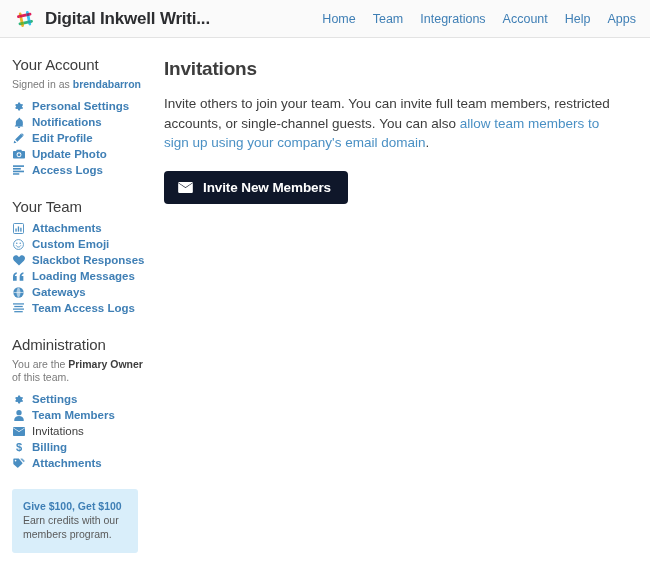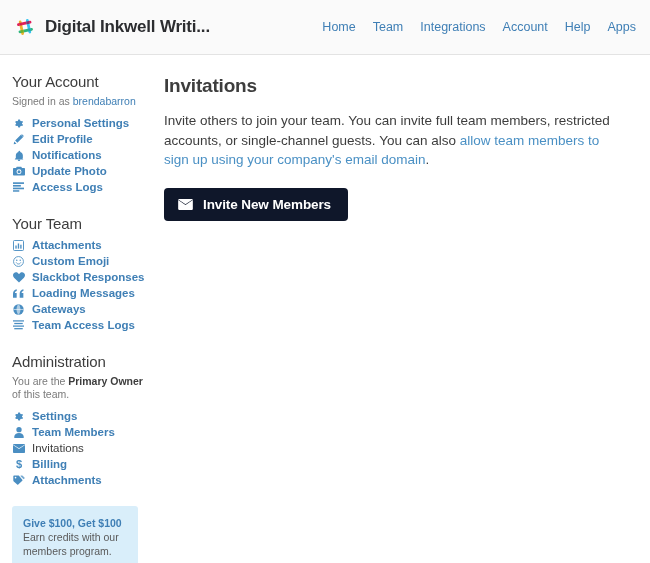--- a/index.html
+++ b/index.html
@@ -11,21 +11,21 @@
     height: 563px;
     background: #ffffff;
     font-family: "Liberation Sans", sans-serif;
     color: #3d3d3d;
     overflow: hidden;
     position: relative;
   }
 
   
   .header {
-    height: 55px;
+    height: 38px;
     background: #fafafa;
     border-bottom: 1px solid #e3e3e3;
     display: flex;
     align-items: center;
     padding: 0 14px 0 14px;
     box-sizing: border-box;
   }
   .brand {
     display: flex;
     align-items: center;
@@ -81,21 +81,21 @@
   .side-h.spaced { margin-top: 20px; }
   .side-sub {
     font-size: 10.5px;
     color: #7a7a7a;
     margin: 0 0 7px 0;
     line-height: 13px;
   }
   .side-sub a,
   .side-sub b {
     color: #3f7fb5;
-    font-weight: normal;
+    font-weight: bold;
     text-decoration: none;
   }
   .side-sub .owner {
     color: #3d3d3d;
     font-weight: bold;
   }
   .side-list {
     list-style: none;
     margin: 0;
     padding: 0;
@@ -238,34 +238,34 @@
         <span class="side-ico">
           <svg width="11" height="11" viewBox="0 0 16 16" fill="#4a8ec2">
               <path d="M8 5.2A2.8 2.8 0 1 0 8 10.8 2.8 2.8 0 0 0 8 5.2zm0 4.2a1.4 1.4 0 1 1 0-2.8 1.4 1.4 0 0 1 0 2.8z"></path>
               <path d="M14.2 9.3l-1.1-.6c.1-.5.1-.9 0-1.4l1.1-.6c.3-.2.4-.5.3-.8l-.7-1.2c-.2-.3-.5-.4-.8-.3l-1.2.4c-.4-.3-.8-.5-1.2-.7l-.2-1.2c0-.3-.3-.6-.6-.6H8.1c-.4 0-.6.2-.7.6l-.2 1.2c-.4.2-.8.4-1.2.7l-1.2-.4c-.3-.1-.6 0-.8.3l-.7 1.2c-.2.3-.1.6.2.8l1.1.6c-.1.5-.1.9 0 1.4l-1.1.6c-.3.2-.4.5-.2.8l.7 1.2c.2.3.5.4.8.3l1.2-.4c.4.3.8.5 1.2.7l.2 1.2c.1.3.3.6.7.6h1.7c.3 0 .6-.2.6-.6l.2-1.2c.4-.2.8-.4 1.2-.7l1.2.4c.3.1.6 0 .8-.3l.7-1.2c.2-.3.1-.6-.2-.8z"></path>
             </svg>
         </span>
         <a class="side-link" href="#">Personal Settings</a>
       </li>
       <li>
         <span class="side-ico">
+          <svg width="10" height="11" viewBox="0 0 14 16" fill="#4a8ec2">
+              <path d="M7 16c1 0 1.8-.8 1.8-1.8H5.2C5.2 15.2 6 16 7 16zm5.6-4.2v-4c0-2.6-1.5-4.5-3.8-5V2.2c0-.7-.6-1.2-1.3-1.2s-1.3.5-1.3 1.2v.6c-2.3.5-3.8 2.4-3.8 5v4L1 13.2v.6h12v-.6l-1.4-1.4z"></path>
+            </svg>
+        </span>
+        <a class="side-link" href="#">Notifications</a>
+      </li>
+      <li>
+        <span class="side-ico">
           <svg width="11" height="11" viewBox="0 0 16 16" fill="#4a8ec2">
               <path d="M11.5 1.2l3.3 3.3-8.4 8.4-3.3-3.3zM1.8 10.9l3.3 3.3-4.1.8z"></path>
               <path d="M13 .2l2.8 2.8-1 1L12 1.2z"></path>
             </svg>
         </span>
         <a class="side-link" href="#">Edit Profile</a>
-      </li>
-      <li>
-        <span class="side-ico">
-          <svg width="10" height="11" viewBox="0 0 14 16" fill="#4a8ec2">
-              <path d="M7 16c1 0 1.8-.8 1.8-1.8H5.2C5.2 15.2 6 16 7 16zm5.6-4.2v-4c0-2.6-1.5-4.5-3.8-5V2.2c0-.7-.6-1.2-1.3-1.2s-1.3.5-1.3 1.2v.6c-2.3.5-3.8 2.4-3.8 5v4L1 13.2v.6h12v-.6l-1.4-1.4z"></path>
-            </svg>
-        </span>
-        <a class="side-link" href="#">Notifications</a>
       </li>
       <li>
         <span class="side-ico">
           <svg width="12" height="10" viewBox="0 0 16 13" fill="#4a8ec2">
               <path d="M15 2.5h-3L11 .8H5L4 2.5H1c-.55 0-1 .45-1 1v8c0 .55.45 1 1 1h14c.55 0 1-.45 1-1v-8c0-.55-.45-1-1-1zM8 10.8a3.3 3.3 0 1 1 0-6.6 3.3 3.3 0 0 1 0 6.6z"></path>
               <circle cx="8" cy="7.5" r="2"></circle>
             </svg>
         </span>
         <a class="side-link" href="#">Update Photo</a>
       </li>

